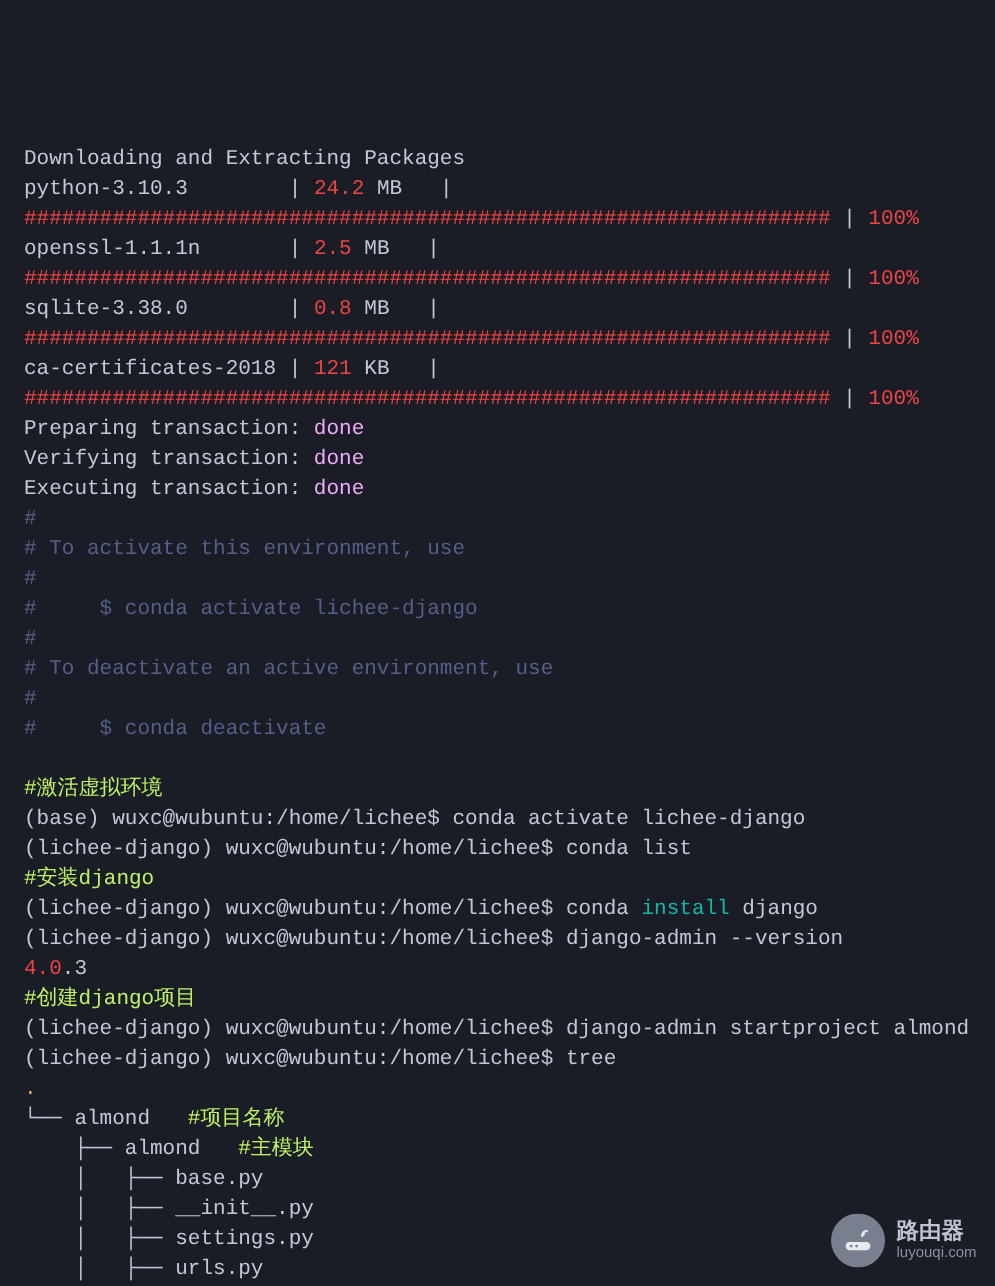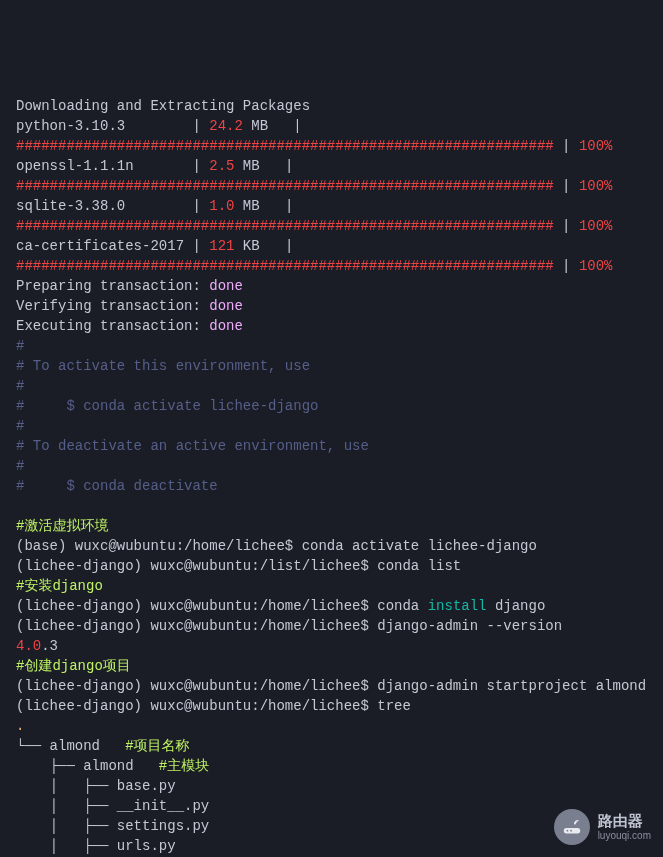--- a/index.html
+++ b/index.html
@@ -51,39 +51,39 @@
 </head>
 <body>
 
 
 
 <div><span>Downloading and Extracting Packages</span>
 <span><span>python-3.10.3       </span><span> | </span><span class="cyan">24.2</span><span> MB   </span>|</span>
 <span><span class="cyan">################################################################</span><span> | </span><span class="cyan">100%</span></span>
 <span><span>openssl-1.1.1n      </span><span> | </span><span class="cyan">2.5</span><span> MB   </span>|</span>
 <span><span class="cyan">################################################################</span><span> | </span><span class="cyan">100%</span></span>
-<span><span>sqlite-3.38.0       </span><span> | </span><span class="cyan">1.0</span><span> MB   </span>|</span>
+<span><span>sqlite-3.38.0       </span><span> | </span><span class="cyan">0.8</span><span> MB   </span>|</span>
 <span><span class="cyan">################################################################</span><span> | </span><span class="cyan">100%</span></span>
-<span><span>ca-certificates-2017</span><span> | </span><span class="cyan">121</span><span> KB   </span>|</span>
+<span><span>ca-certificates-2018</span><span> | </span><span class="cyan">121</span><span> KB   </span>|</span>
 <span><span class="cyan">################################################################</span><span> | </span><span class="cyan">100%</span></span>
 <span><span>Preparing transaction: </span><span class="green">done</span></span>
 <span><span>Verifying transaction: </span><span class="green">done</span></span>
 <span><span>Executing transaction: </span><span class="green">done</span></span>
 <span class="comment">#</span>
 <span class="comment"># To activate this environment, use</span>
 <span class="comment">#</span>
 <span class="comment">#     $ conda activate lichee-django</span>
 <span class="comment">#</span>
 <span class="comment"># To deactivate an active environment, use</span>
 <span class="comment">#</span>
 <span class="comment">#     $ conda deactivate</span>
 
 <span class="comment-cn">#激活虚拟环境</span>
 <span>(base) wuxc@wubuntu:/home/lichee$ conda activate lichee-django</span>
-<span>(lichee-django) wuxc@wubuntu:/list/lichee$ conda list</span>
+<span>(lichee-django) wuxc@wubuntu:/home/lichee$ conda list</span>
 <span class="comment-cn">#安装django</span>
 <span><span>(lichee-django) wuxc@wubuntu:/home/lichee$ conda </span><span class="orange">install</span><span> django</span></span>
 <span>(lichee-django) wuxc@wubuntu:/home/lichee$ django-admin --version</span>
 <span><span class="cyan">4.0</span><span>.3</span></span>
 <span class="comment-cn">#创建django项目</span>
 <span>(lichee-django) wuxc@wubuntu:/home/lichee$ django-admin startproject almond</span>
 <span>(lichee-django) wuxc@wubuntu:/home/lichee$ tree</span>
 <span class="yellow">.</span>
 <span><span>└── almond   </span><span class="comment-cn">#项目名称</span></span>
 <span><span>    ├── almond   </span><span class="comment-cn">#主模块</span></span>

